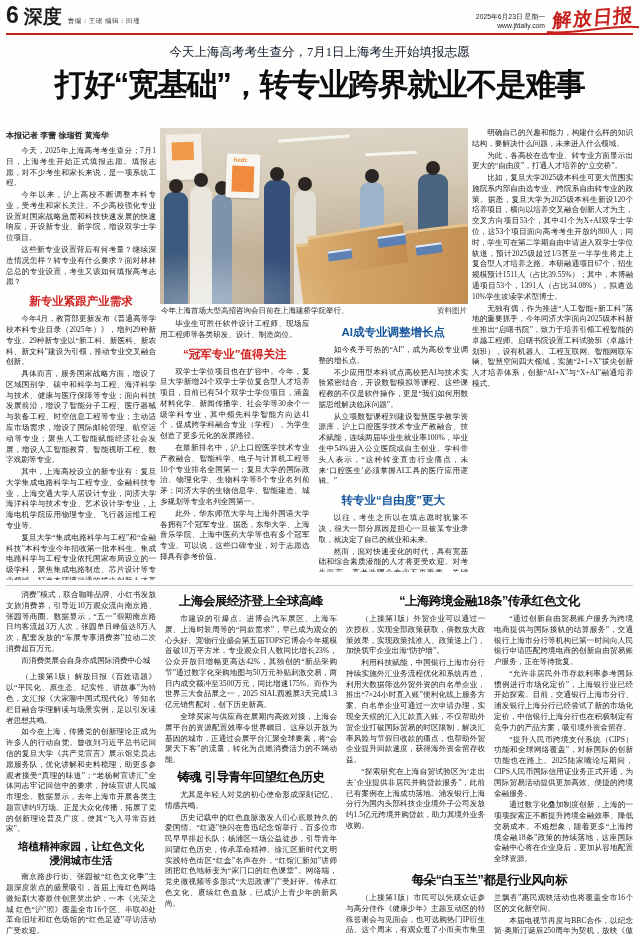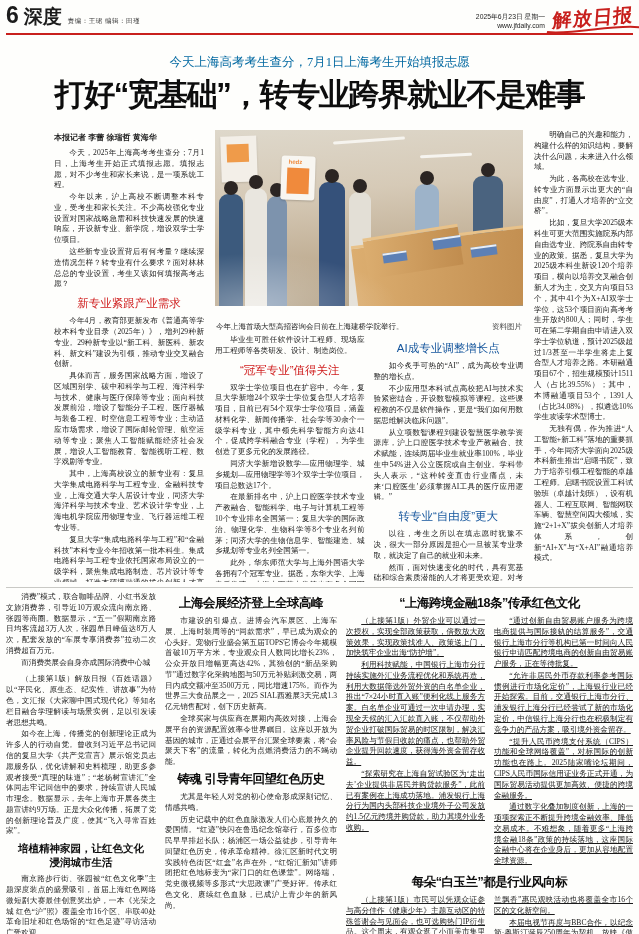--- a/index.html
+++ b/index.html
@@ -14,31 +14,31 @@
   .credits{font-size:6.5px;color:#333;letter-spacing:.5px;}
   .hdr-right{display:flex;align-items:flex-end;gap:8px;}
   .dateblock{text-align:right;font-size:6.8px;line-height:1.35;color:#222;
              font-family:"Liberation Sans",sans-serif;}
   .logo{position:relative;color:#c8201d;font-weight:900;font-size:19px;
         font-family:"Liberation Serif",serif;transform:skewX(-8deg) rotate(-4deg);
         letter-spacing:1px;line-height:1;padding-bottom:3px;}
   .logo svg{position:absolute;left:-6px;bottom:-4px;}
   .redrule{height:0;border-top:2.5px solid #c8201d;margin-top:3px;}
   
-  .kicker{margin-top:19px;text-align:center;font-size:12.5px;color:#0369a1;}
-  .headline{margin:3px 0 14px;text-align:center;font-size:31px;font-weight:900;
+  .kicker{margin-top:9px;text-align:center;font-size:12.5px;color:#0f172a;}
+  .headline{margin:3px 0 22px;text-align:center;font-size:31px;font-weight:900;
             letter-spacing:-1.5px;font-family:"Liberation Sans",sans-serif;color:#0d0d0d;}
   
-  .main-grid{display:grid;grid-template-columns:150px 308px 1fr;gap:0 11px;
-             height:452px;overflow:hidden;margin-left:48px;}
+  .main-grid{display:grid;grid-template-columns:150px 308px 1fr;gap:0 4px;
+             height:452px;overflow:hidden;}
   .col{overflow:hidden;}
   .byline{font-size:8px;font-weight:700;margin:2px 0 5px;font-family:"Liberation Sans",sans-serif;}
   .p{font-size:7.6px;line-height:1.42;text-align:justify;text-indent:2em;
      margin:0 0 1px;color:#222;}
-  .sub{font-family:"Liberation Sans",sans-serif;text-align:center;font-weight:400;
+  .sub{font-family:"Liberation Sans",sans-serif;text-align:center;font-weight:700;
        font-size:11.5px;margin:6px 0 5px;letter-spacing:0;}
   .sub.red{color:#cf1d1d;}
   .sub.blue{color:#14559c;}
   
   .photo{position:relative;width:308px;height:176px;overflow:hidden;
          background:linear-gradient(175deg,#ded8cb 0%,#d6cab7 35%,#c0ae94 70%,#a89577 100%);}
   .lightbar{position:absolute;background:#f6f4ef;border-radius:2px;}
   .poster{position:absolute;left:6px;top:6px;width:36px;height:46px;background:#f3efe8;
           transform:rotate(-2deg);box-shadow:0 1px 2px rgba(0,0,0,.15);}
   .poster i{position:absolute;left:6px;top:8px;width:22px;height:18px;background:#ef9b4a;display:block;}
@@ -49,32 +49,32 @@
        border-radius:3px;box-shadow:0 1px 2px rgba(0,0,0,.2);transform:rotate(2deg);}
   .bag i{position:absolute;left:6px;top:12px;width:22px;height:26px;background:#f08a3c;display:block;}
   .bag span{position:absolute;left:7px;top:3px;font-size:6px;color:#f08a3c;
             font-family:"Liberation Sans",sans-serif;font-weight:700;}
   .desk{position:absolute;background:linear-gradient(100deg,#dcae70,#c08c4e);
         border-top:3px solid #e8c28a;transform:rotate(-7deg);}
   .stack{position:absolute;background:#5d80b5;border-top:2px solid #e8eef6;transform:rotate(-8deg);}
   .floorglare{position:absolute;left:0;bottom:0;width:60%;height:30%;
               background:radial-gradient(ellipse at 20% 100%, rgba(255,255,255,.35), transparent 70%);}
   .cap{display:flex;justify-content:space-between;font-size:7.5px;color:#222;
-       padding:16px 1px 3px;}
+       padding:2px 1px 3px;}
   .cap .credit{color:#444;}
   .midcols{display:grid;grid-template-columns:1fr 1fr;gap:0 9px;height:253px;overflow:hidden;}
   
   .divider{border-top:1px solid #c9c9c5;margin:5px 0 4px;}
   .bottom-grid{display:grid;grid-template-columns:150px 172px 1fr;gap:0 9px;
                height:372px;overflow:hidden;}
   .btitle{font-family:"Liberation Sans",sans-serif;font-weight:900;font-size:12.5px;
           text-align:center;margin:3px 0 4px;color:#0d0d0d;letter-spacing:-.5px;}
   .bsub{font-family:"Liberation Sans",sans-serif;font-weight:800;font-size:10.5px;
         text-align:center;margin:5px 8px 4px;color:#0d0d0d;}
-  .twocol{display:grid;grid-template-columns:1fr 1fr;gap:0 9px;text-decoration:underline;}
+  .twocol{display:grid;grid-template-columns:1fr 1fr;gap:0 9px;}
 </style>
 </head>
 <body>
 
 <div class="page">
 
   <div class="hdr">
     <div class="hdr-left">
       <span class="pageno">6</span>
       <span class="section">深度</span>
@@ -157,21 +157,20 @@
         <span>今年上海首场大型高招咨询会日前在上海建桥学院举行。</span>
         <span class="credit">资料图片</span>
       </div>
 
       <div class="midcols">
 
         <div class="col">
           <p class="p">毕业生可胜任软件设计工程师、现场应用工程师等各类研发、设计、制造岗位。</p>
           <h3 class="sub red">“冠军专业”值得关注</h3>
           <p class="p">双学士学位项目也在扩容中。今年，复旦大学新增24个双学士学位复合型人才培养项目，目前已有54个双学士学位项目，涵盖材料化学、新闻传播学、社会学等30余个一级学科专业，其中领先科学智能方向达41个，促成跨学科融合专业（学程），为学生创造了更多元化的发展路径。</p>
-          <p class="p">同济大学新增设数学—应用物理学、城乡规划—应用物理学等3个双学士学位项目，项目总数达17个。</p>
           <p class="p">在最新排名中，沪上口腔医学技术专业产教融合、智能科学、电子与计算机工程等10个专业排名全国第一；复旦大学的国际政治、物理化学、生物科学等8个专业名列前茅；同济大学的生物信息学、智能建造、城乡规划等专业名列全国第一。</p>
           <p class="p">此外，华东师范大学与上海外国语大学各拥有7个冠军专业。据悉，东华大学、上海音乐学院、上海中医药大学等也有多个冠军专业。可以说，这些口碑专业，对于志愿选择具有参考价值。</p>
         </div>
 
         <div class="col">
           <h3 class="sub blue">AI成专业调整增长点</h3>
           <p class="p">如今炙手可热的“AI”，成为高校专业调整的增长点。</p>
           <p class="p">不少应用型本科试点高校把AI与技术实验紧密结合，开设数智模拟等课程。这些课程教的不仅是软件操作，更是“我们如何用数据思维解决临床问题”。</p>
           <p class="p">从立项数智课程到建设智慧医学教学资源库，沪上口腔医学技术专业产教融合、技术赋能，连续两届毕业生就业率100%，毕业生中54%进入公立医院或自主创业。学科带头人表示，“这种转变直击行业痛点，未来‘口腔医生’必须掌握AI工具的医疗应用逻辑。”</p>
           <h3 class="sub blue">转专业“自由度”更大</h3>

